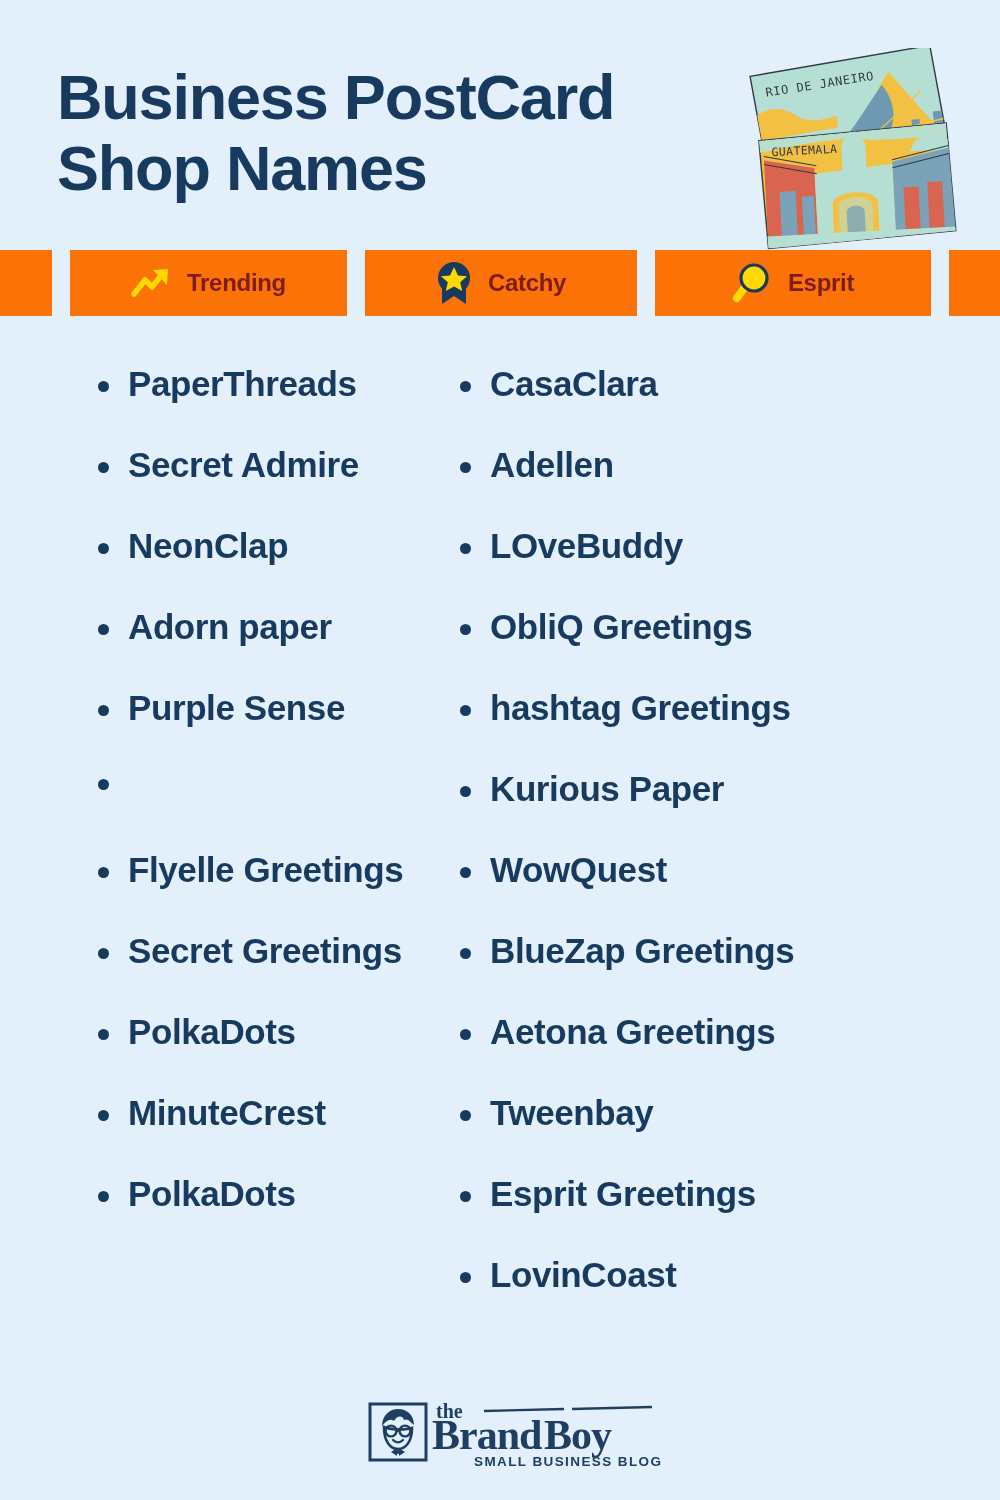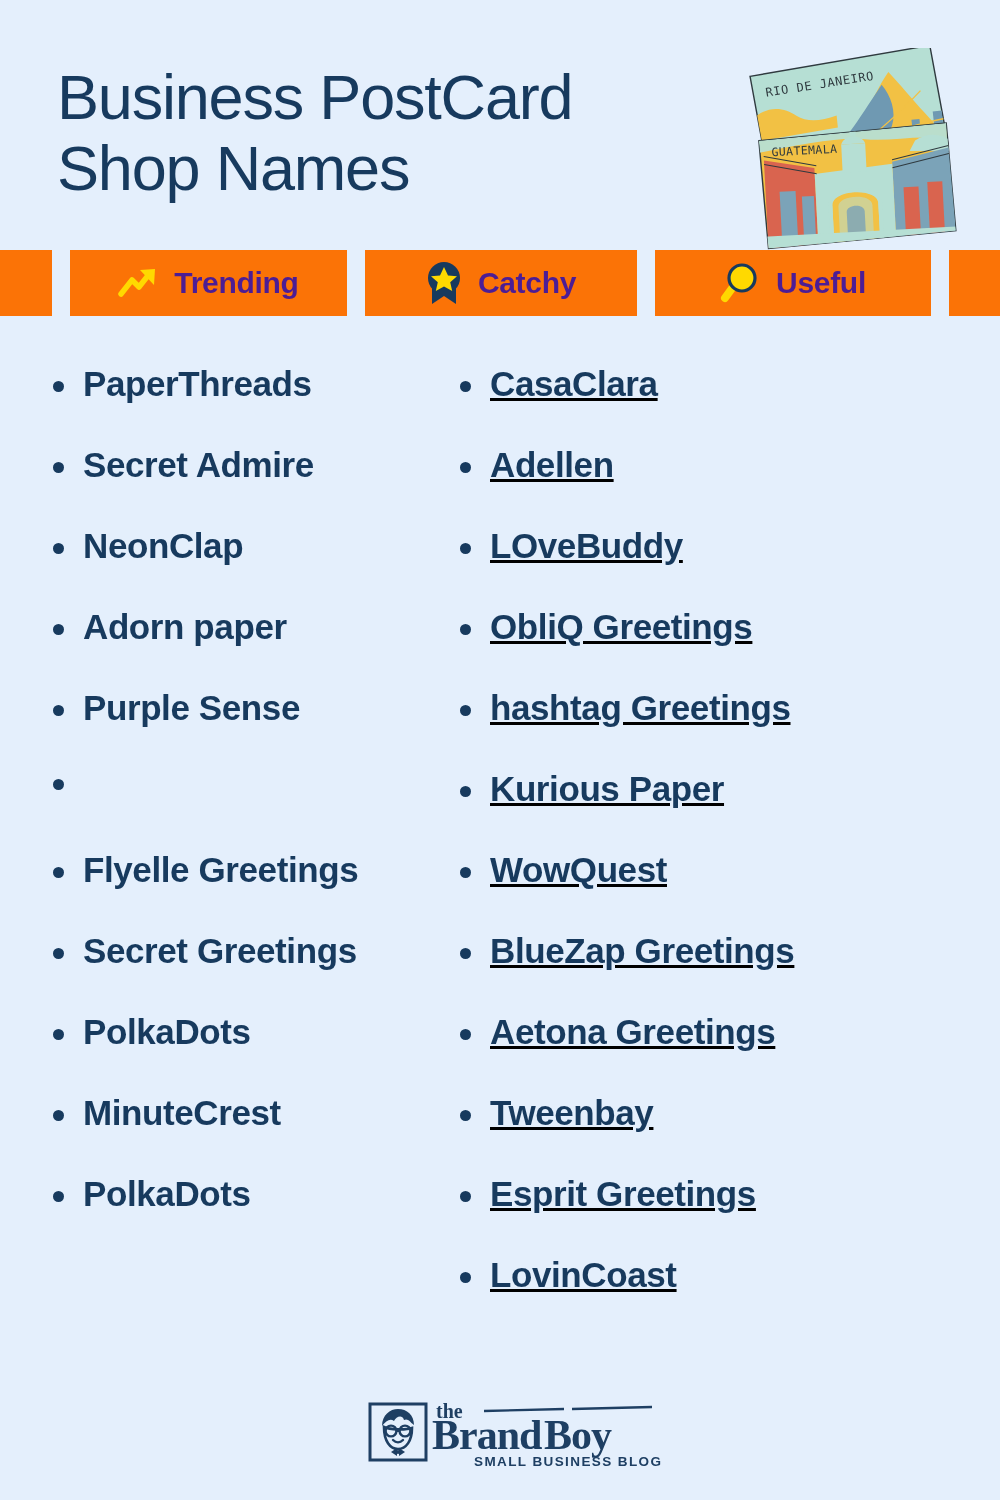--- a/index.html
+++ b/index.html
@@ -12,21 +12,21 @@
   }
   
   .header{
     position:relative;
     padding:62px 0 0 57px;
     height:250px;
   }
   .title{
     font-size:63px;
     line-height:1.13;
-    font-weight:normal;
+    font-weight:bold;
     color:#173a5e;
     letter-spacing:-1.2px;
     max-width:720px;
   }
   
   .postcards{
     position:absolute;
     top:48px; left:742px;
     width:215px; height:205px;
   }
@@ -49,35 +49,35 @@
     display:flex;
     align-items:center;
     justify-content:center;
     gap:16px;
     padding:0 22px;
   }
   .badge-1{ flex:0 0 277px; }
   .badge-2{ flex:0 0 272px; }
   .badge-3{ flex:0 0 276px; }
   .badge-label{
-    color:#4c1d95;
-    font-size:30px;
+    color:#7f1d1d;
+    font-size:24px;
     font-weight:bold;
     letter-spacing:-0.3px;
     white-space:nowrap;
   }
   .badge-icon{ flex:0 0 auto; display:block; line-height:0; }
   
   .lists{
     display:flex;
     padding:48px 0 0 0;
   }
   .col{ }
-  .col-left{ flex:0 0 440px; padding-left:53px; }
-  .col-right{ flex:1; padding-left:20px;text-decoration:underline; }
+  .col-left{ flex:0 0 440px; padding-left:98px; }
+  .col-right{ flex:1; padding-left:20px; }
   .name-item{
     display:flex;
     align-items:baseline;
     height:81px;
   }
   .bullet{
     flex:0 0 30px;
     color:#173a5e;
     font-size:30px;
     line-height:1;
@@ -226,21 +226,21 @@
   <div class="strip-gap"></div>
 
   <div class="badge badge-3">
     <span class="badge-icon">
       <svg width="40" height="42" viewBox="0 0 40 42">
         <line x1="13" y1="25" x2="5" y2="36" stroke="#ffd900" stroke-width="8" stroke-linecap="round"></line>
         <line x1="13" y1="25" x2="5" y2="36" stroke="#173a5e" stroke-width="8" stroke-linecap="round" opacity="0.0"></line>
         <circle cx="22" cy="16" r="13" fill="#ffd900" stroke="#173a5e" stroke-width="3.2"></circle>
       </svg>
     </span>
-    <span class="badge-label">Useful</span>
+    <span class="badge-label">Esprit</span>
   </div>
 
   <div class="strip-gap"></div>
   <div class="strip-cap right"></div>
 </div>
 
 <div class="lists">
 
   <ul class="col col-left">
     <li class="name-item">

